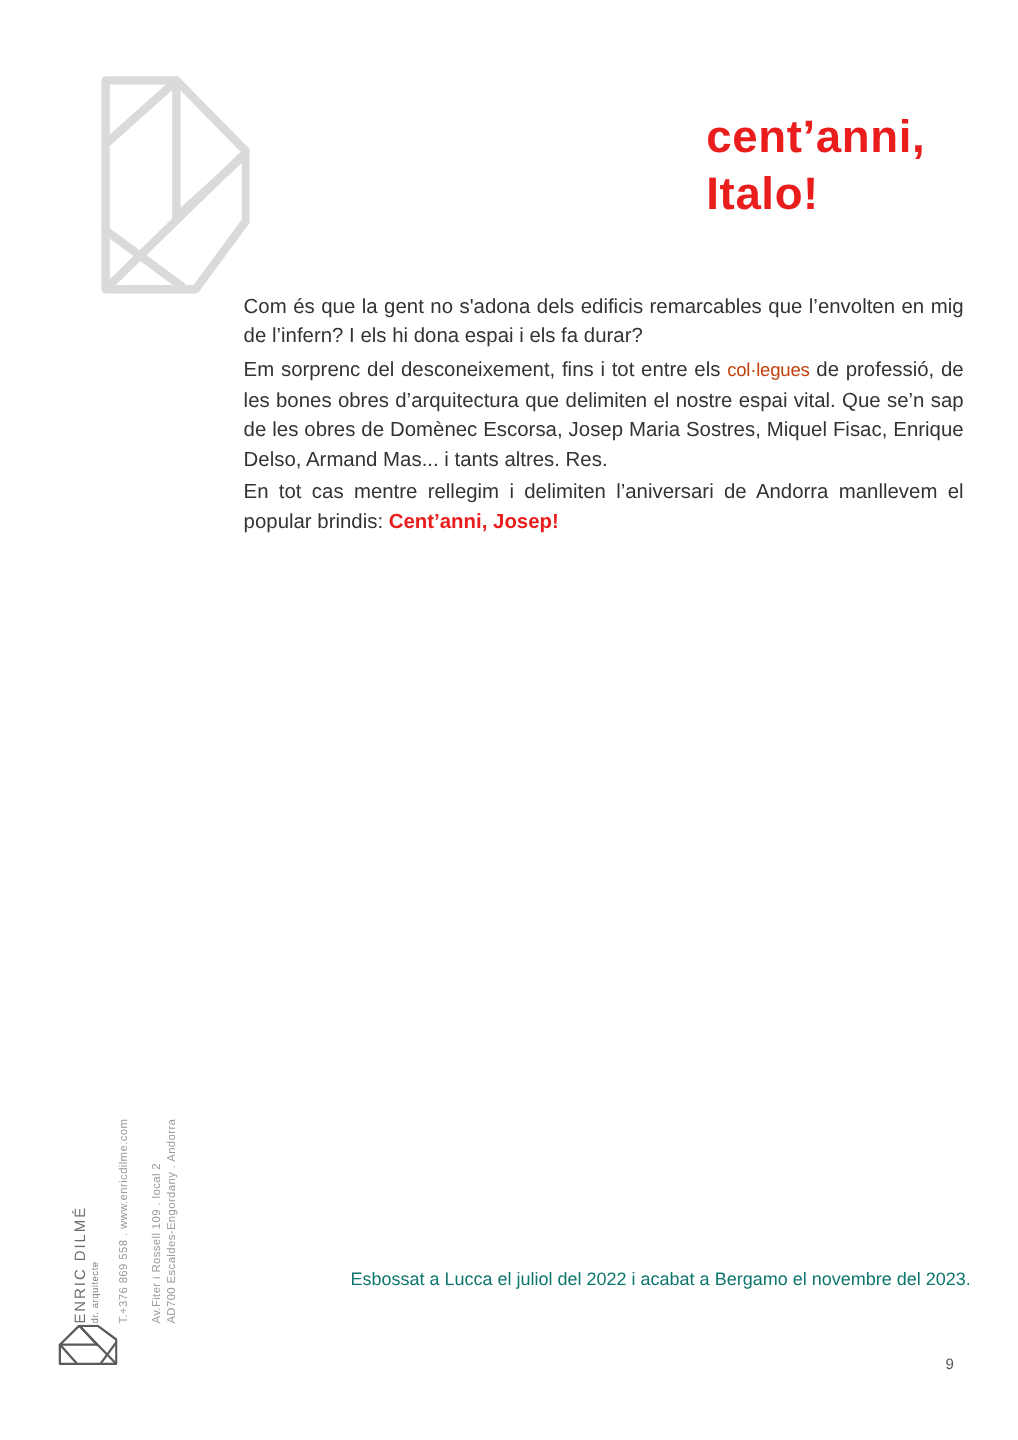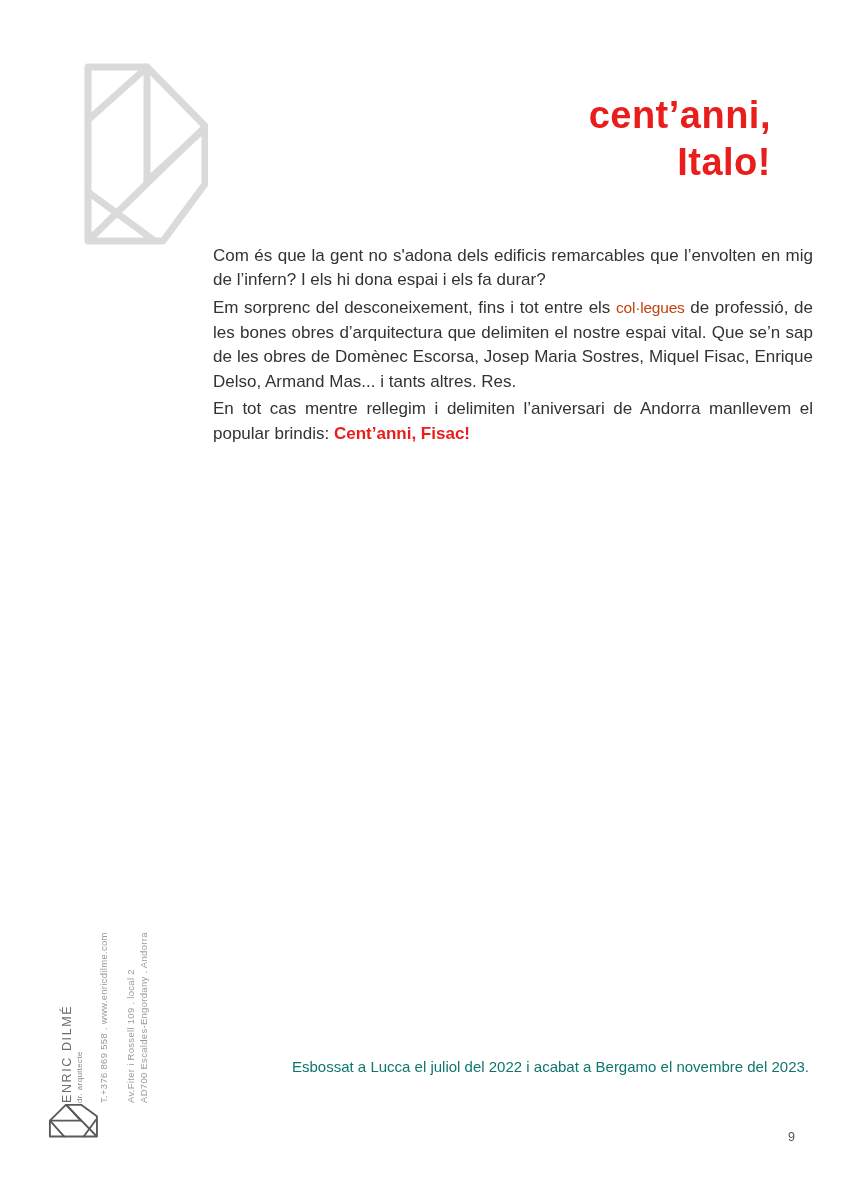--- a/index.html
+++ b/index.html
@@ -24,32 +24,32 @@
     width: 125px;
     height: 185px;
   }
   .logo-big svg { display: block; width: 100%; height: 100%; }
 
   
   .title {
     position: absolute;
     top: 92px;
     right: 77px;
-    text-align: right;
+    text-align: left;
     color: var(--accent, #ea1d1d);
     font-weight: 700;
     font-size: 38px;
     line-height: 47px;
     letter-spacing: 0.5px;
   }
 
   
   .article {
     position: absolute;
-    left: 213px;
+    left: 203px;
     top: 244px;
     width: 600px;
     font-size: 17px;
     line-height: 24.4px;
     color: #333333;
     text-align: justify;
   }
   .article p { margin: 0 0 3.5px 0; }
   .seg-plain { }
   .seg-bold { font-weight: 400; }
@@ -142,21 +142,21 @@
   </div>
 
   <div class="title">
     <div>cent’anni,</div>
     <div>Italo!</div>
   </div>
 
   <div class="article">
     <p><span class="seg-plain">Com és que la gent no s'adona dels edificis remarcables que l’envolten en mig de l’infern? I els hi dona espai i els fa durar?</span></p>
     <p><span class="seg-plain">Em sorprenc del desconeixement, fins i tot entre els </span><span class="seg-alt">col·legues</span><span class="seg-plain"> de professió, de les bones obres d’arquitectura que delimiten el nostre espai vital. Que se’n sap de les obres de </span><span class="seg-bold">Domènec Escorsa</span><span class="seg-plain">, </span><span class="seg-bold">Josep Maria Sostres</span><span class="seg-plain">, </span><span class="seg-bold">Miquel Fisac</span><span class="seg-plain">, </span><span class="seg-bold">Enrique Delso</span><span class="seg-plain">, </span><span class="seg-bold">Armand Mas</span><span class="seg-plain">... i tants altres. Res.</span></p>
-    <p><span class="seg-plain">En tot cas mentre rellegim i delimiten l’aniversari de </span><span class="seg-bold">Andorra</span><span class="seg-plain"> manllevem el popular brindis: </span><span class="seg-bold-red">Cent’anni, Fisac!</span></p>
+    <p><span class="seg-plain">En tot cas mentre rellegim i delimiten l’aniversari de </span><span class="seg-bold">Andorra</span><span class="seg-plain"> manllevem el popular brindis: </span><span class="seg-bold-red">Cent’anni, Josep!</span></p>
   </div>
 
   <div class="footer-note">Esbossat a Lucca el juliol del 2022 i acabat a Bergamo el novembre del 2023.</div>
 
   <div class="sidebar">
     <div class="name">ENRIC DILMÉ</div>
     <div class="role">dr. arquitecte</div>
     <div class="contact">T.+376 869 558 . www.enricdilme.com</div>
     <div class="addr">Av.Fiter i Rossell 109 . local 2</div>
     <div class="addr">AD700 Escaldes-Engordany . Andorra</div>

